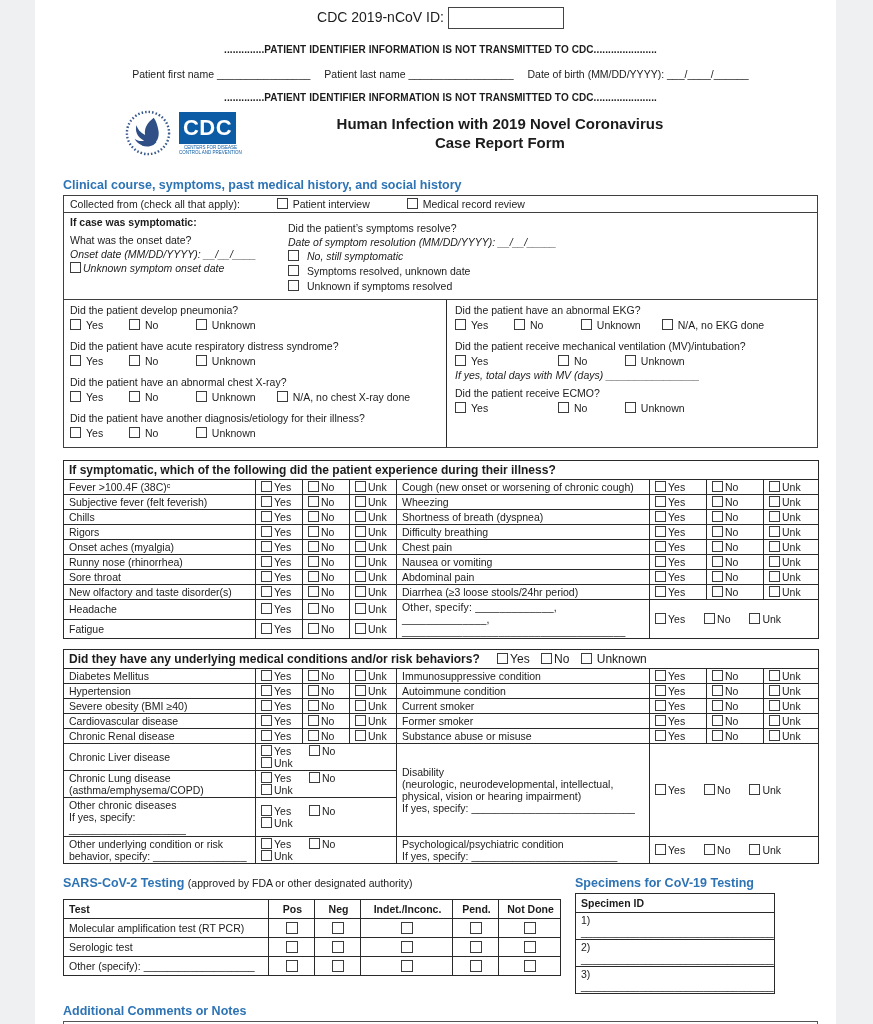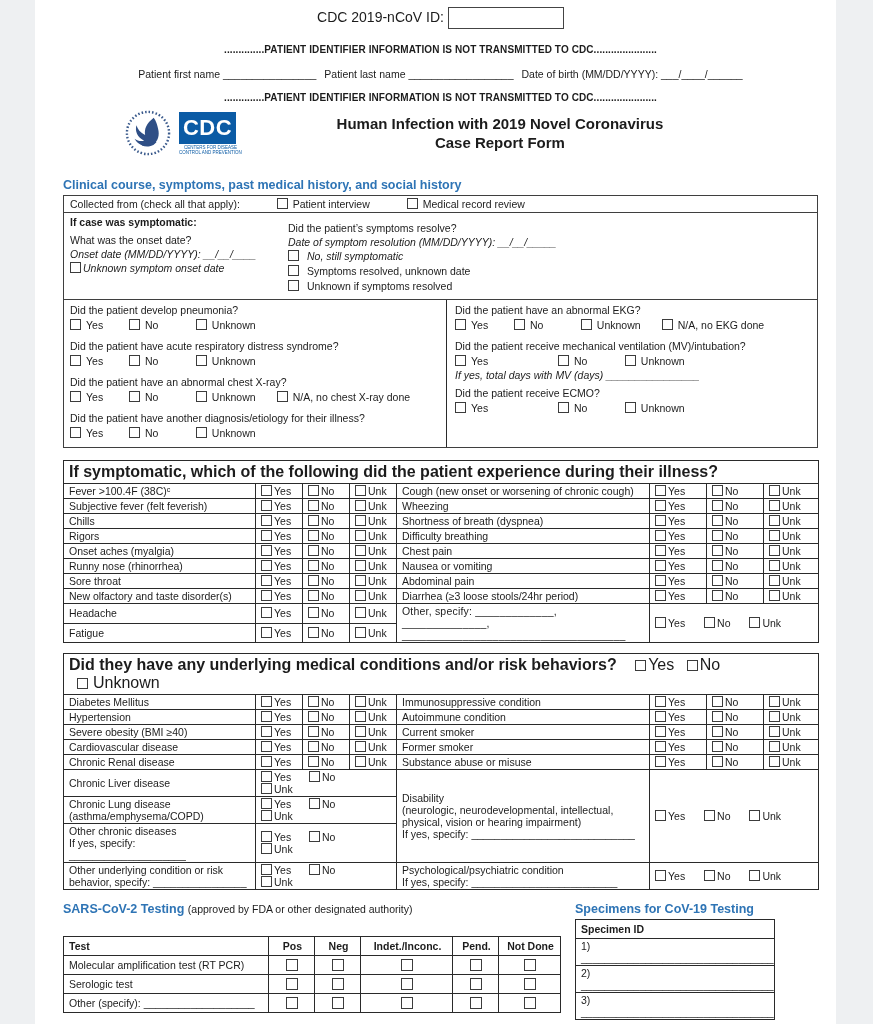--- a/index.html
+++ b/index.html
@@ -11,21 +11,21 @@
   .bold{font-weight:bold;}
   .cb{display:inline-block;width:9px;height:9px;border:1.4px solid #3c3c3c;background:#fff;margin-right:2px;vertical-align:-1px;}
   .cb.sp{margin-right:5px;}
   .cb.lone{margin:0;width:10px;height:10px;}
   .opt{white-space:nowrap;}
   
   .top-id{margin-top:7px;text-align:center;font-size:14px;}
   .id-box{display:inline-block;width:114px;height:20px;border:1.5px solid #444;vertical-align:middle;margin-left:4px;}
   .banner{margin-top:15px;text-align:center;font-size:10px;font-weight:bold;letter-spacing:0.1px;}
   .banner2{margin-top:12px;}
-  .patient-line{margin-top:13px;text-align:center;font-size:10.5px;display:flex;justify-content:center;gap:8px;}
+  .patient-line{margin-top:13px;text-align:center;font-size:10.5px;display:flex;justify-content:center;gap:14px;}
   .logo-row{margin-top:2px;height:56px;display:flex;align-items:center;}
   .logos{display:flex;align-items:center;margin-left:62px;}
   .hhs{width:46px;height:46px;}
   .cdc-logo{margin-left:8px;text-align:center;}
   .cdc-box{width:57px;height:32px;background:#0b5ba5;color:#fff;font-weight:bold;font-size:22px;line-height:31px;text-align:center;letter-spacing:0.5px;}
   .cdc-tag{font-size:4.5px;color:#0b5ba5;line-height:5px;margin-top:1px;}
   .title-wrap{flex:1;text-align:center;margin-right:60px;}
   .title{font-size:15px;font-weight:bold;line-height:19px;}
   
   .sec-head{font-size:12.5px;font-weight:bold;color:#2e74b5;margin-top:17px;}
@@ -44,32 +44,32 @@
   .rowC{display:flex;}
   .qcolL{width:372px;border-right:1px solid #2a2a2a;padding:4px 4px 8px 6px;}
   .qcolR{flex:1;padding:4px 4px 8px 8px;}
   .qblock{margin-bottom:9px;}
   .qopts{margin-top:3px;}
   .qopts .opt{display:inline-block;}
   .w56{width:56px;} .w62{width:64px;} .w72{width:78px;} .w100{width:100px;}
   
   table.grid{border-collapse:collapse;table-layout:fixed;width:755px;margin-top:12px;}
   table.grid td{border:1px solid #2a2a2a;font-size:10.5px;padding:1px 3px 1px 5px;vertical-align:middle;}
-  table.grid td.th{font-size:16px;font-weight:bold;padding:2px 3px 2px 5px;border:1.5px solid #2a2a2a;}
+  table.grid td.th{font-size:12px;font-weight:bold;padding:2px 3px 2px 5px;border:1.5px solid #2a2a2a;}
   td.cbc{padding-left:3px;white-space:nowrap;}
   td.cbc3 .opt{display:inline-block;width:45px;}
   .oth-line{letter-spacing:0.2px;}
   .spread .opt{margin-right:16px;}
   
   .bottom-row{display:flex;margin-top:12px;}
   .test-col{width:510px;}
   .spec-col{flex:1;padding-left:2px;}
   .test-head{font-size:12.5px;}
   .test-note{font-size:10.5px;color:#1c1c1c;font-weight:normal;}
-  table.grid.tt{width:497px;margin-top:20px;}
+  table.grid.tt{width:497px;margin-top:9px;}
   table.grid.tt td{height:16px;}
   table.grid.tt td.hc{text-align:center;font-weight:bold;}
   table.grid.tt td.cc{text-align:center;padding:1px 0;}
   table.grid.st{width:200px;margin-top:3px;}
   table.grid.st td{height:16px;}
   
   .comments-head{margin-top:10px;}
   .comments-box{border:1.5px solid #555;height:40px;width:753px;margin-top:3px;background:#fff;}
 </style>
 </head>

